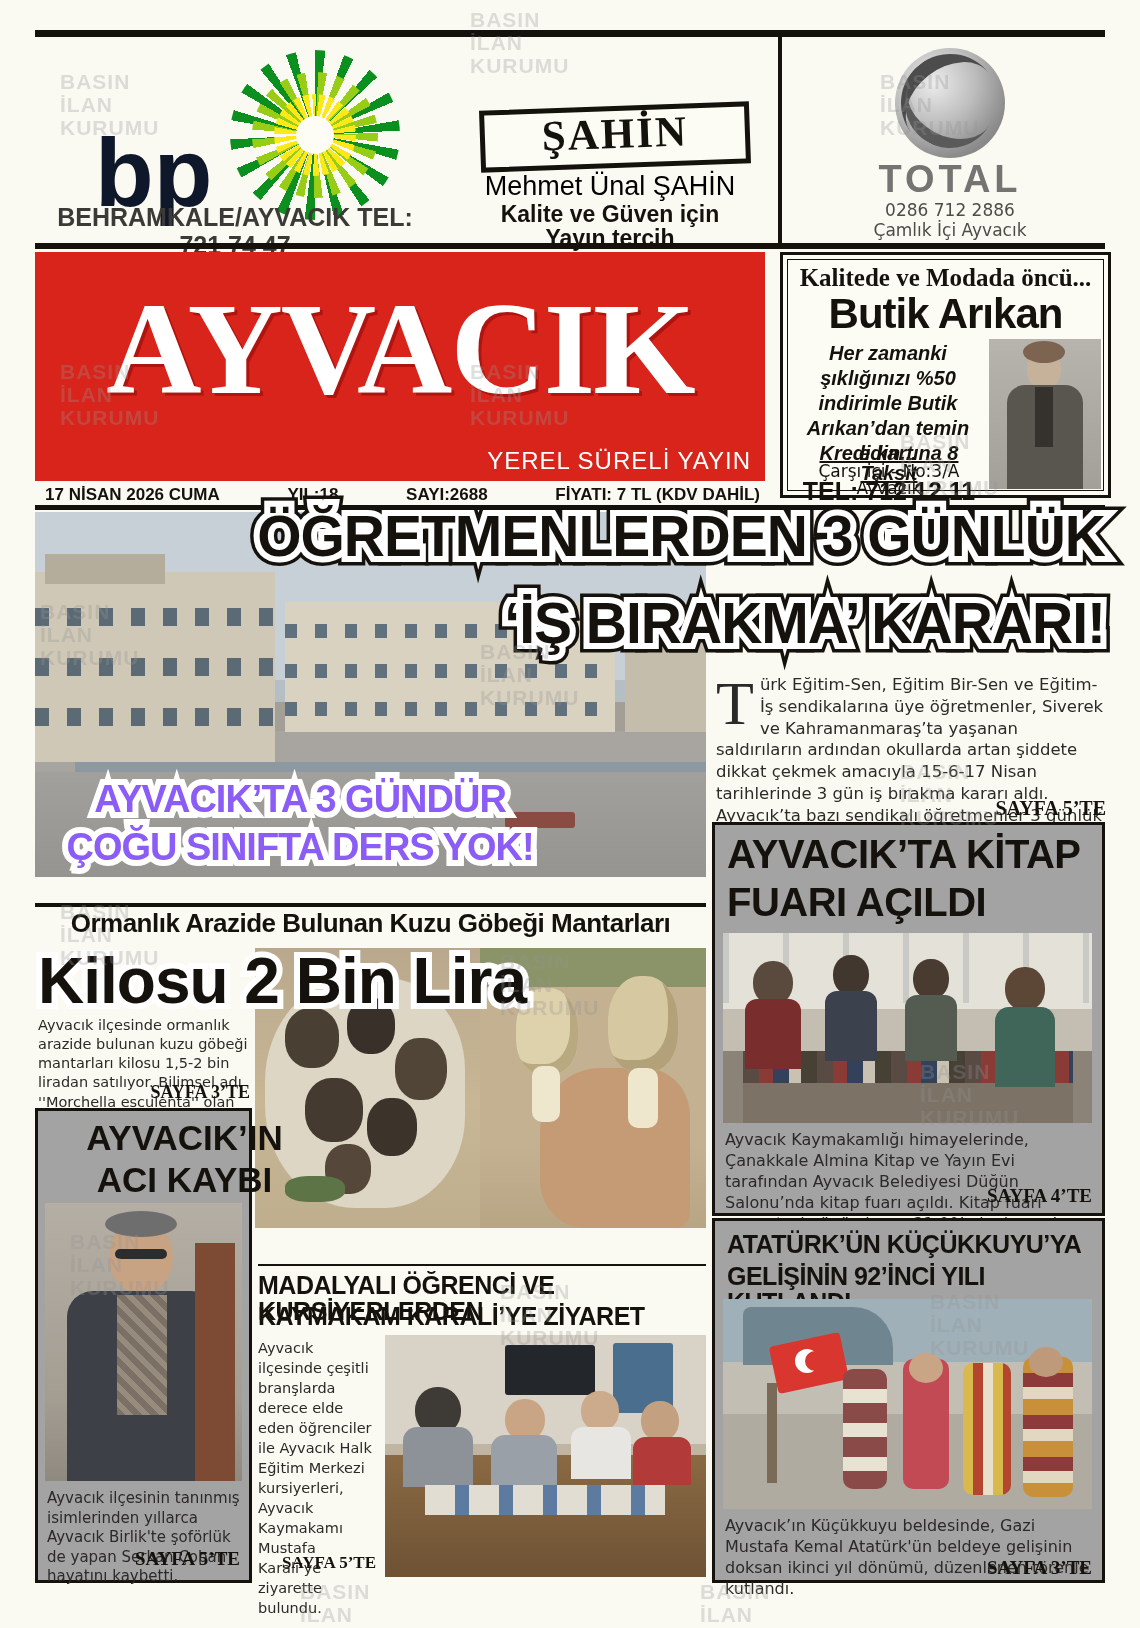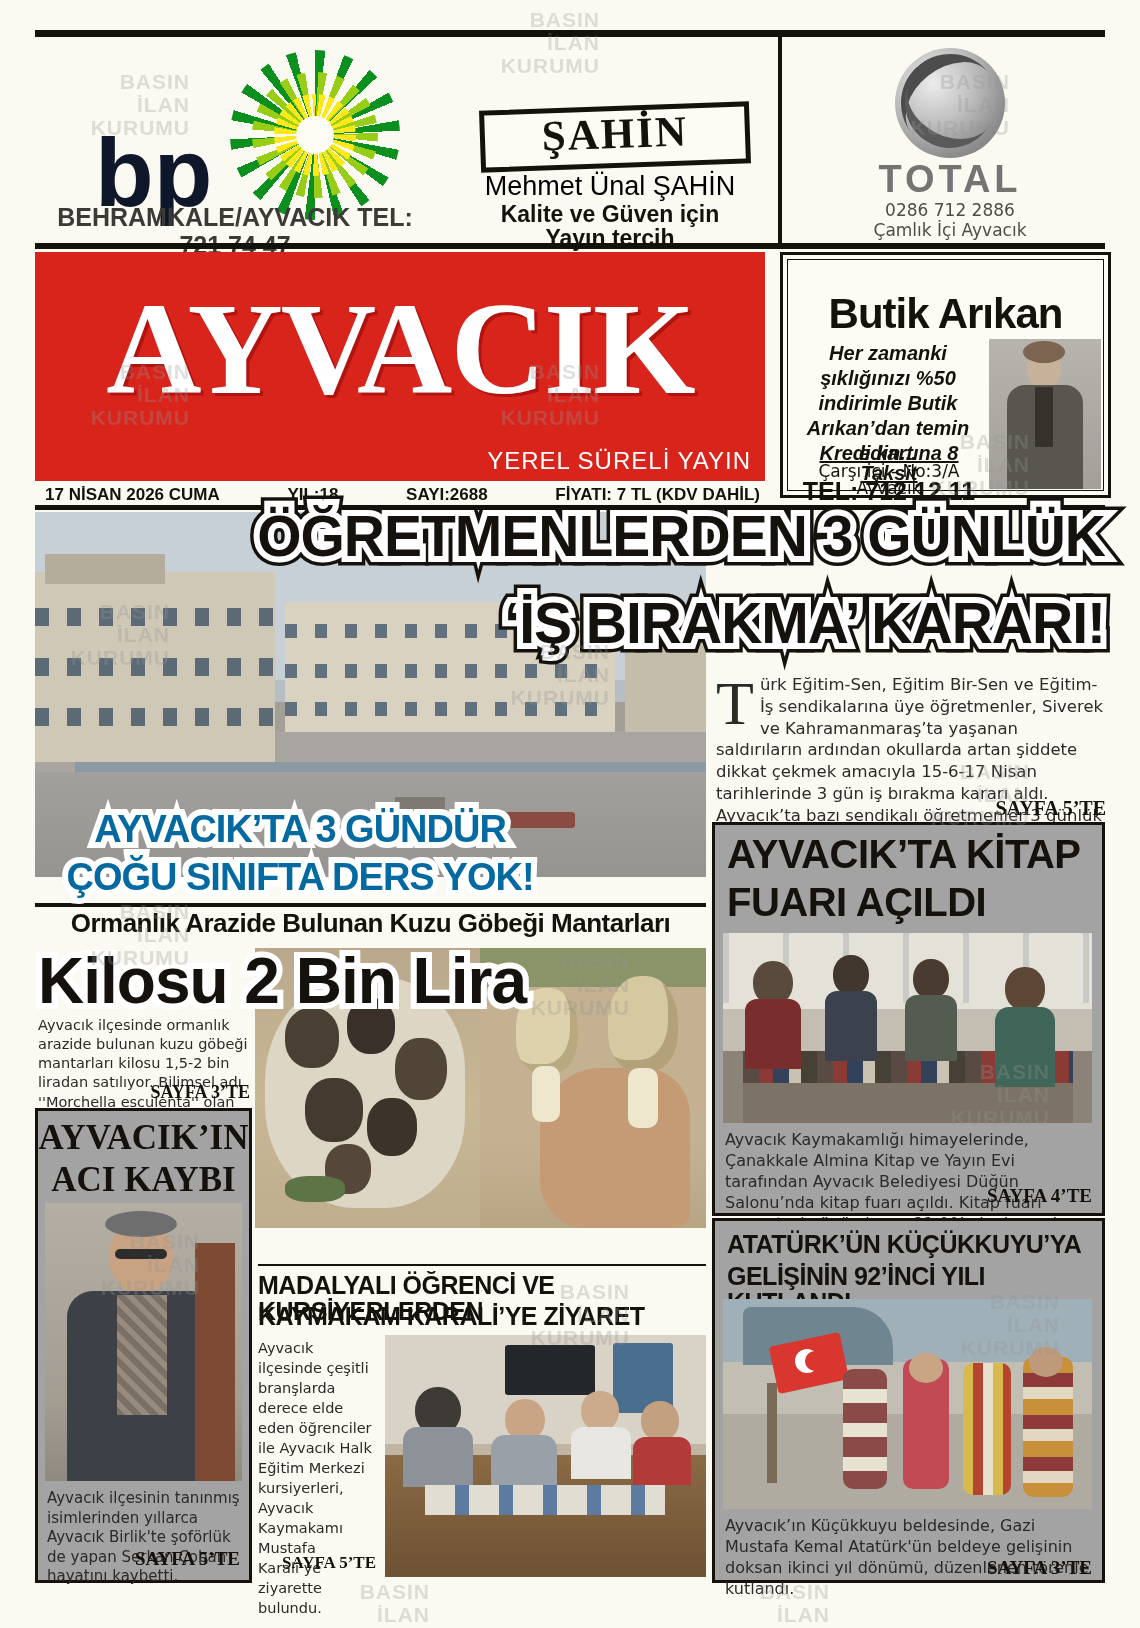--- a/index.html
+++ b/index.html
@@ -1,30 +1,30 @@
 <!DOCTYPE html>
 <html><head>
 <meta charset="utf-8">
 <style>
   html,body{margin:0;padding:0;background:#ffffff;}
   #page{position:relative;width:1140px;height:1628px;background:#fbfaf2;overflow:hidden;
         font-family:"Liberation Sans",sans-serif;color:#15120e;}
   .abs{position:absolute;}
   .hl{background:#15120e;}
-  .serif{font-family:Liberation Serif, serif;}
+  .serif{font-family:Liberation Sans, sans-serif;padding-left:41px;}
   .cap{font-family:"DejaVu Sans",sans-serif;color:#2b2a28;}
   .stk{position:relative;isolation:isolate;display:inline-block;white-space:nowrap;
        font-family:"Liberation Sans",sans-serif;font-weight:900;letter-spacing:-1px;}
   .stk::before{content:attr(data-text);position:absolute;inset:0;z-index:-1;color:#fff;-webkit-text-stroke:12px #fff;}
   .stk-deep::after{content:attr(data-text);position:absolute;inset:0;z-index:-2;color:#15120e;-webkit-text-stroke:19px #15120e;}
-  .stk-red{color:#0369a1;margin-top:30px;}
+  .stk-red{color:#8b5cf6;}
   .pageref{font-family:"Liberation Serif",serif;font-weight:700;color:#15120e;}
   .boxframe{border:3px solid #15120e;background:#a3a3a3;}
   .photo{overflow:hidden;}
-  .wm{position:absolute;z-index:60;width:130px;text-align:right;pointer-events:none;
+  .wm{position:absolute;z-index:60;width:130px;text-align:left;pointer-events:none;
       font:700 21px/1.1 "Liberation Sans",sans-serif;color:rgba(148,148,148,0.30);letter-spacing:1px;}
   .headline-box{font-weight:900;letter-spacing:-0.5px;line-height:1.05;}
   .dropcap{float:left;font-family:"Liberation Serif",serif;font-weight:400;font-size:62px;line-height:0.82;margin:4px 6px 0 0;}
 </style>
 </head>
 <body>
 
 <div id="page">
 
   <div class="abs hl" style="left:35px;top:30px;width:1070px;height:7px;"></div>
@@ -60,20 +60,21 @@
   </div>
 
   <div class="abs hl" style="left:35px;top:243px;width:1070px;height:6px;"></div>
 
   <div class="abs" style="left:35px;top:252px;width:730px;height:229px;background:#d9241b;">
     <div class="abs" style="left:0;top:18px;width:730px;text-align:center;font:700 132px/1.2 'Liberation Serif',serif;color:#ffffff;letter-spacing:-2px;text-shadow:3px 3px 0 #b01410;">AYVACIK</div>
     <div class="abs" style="right:14px;bottom:8px;font:400 24px/1 'Liberation Sans',sans-serif;color:#ffffff;letter-spacing:1px;">YEREL SÜRELİ YAYIN</div>
   </div>
 
   <div class="abs" style="left:780px;top:252px;width:325px;height:240px;border:3px solid #15120e;outline:1px solid #15120e;outline-offset:-8px;background:#fcfbf4;">
+    <div class="abs" style="left:0;top:10px;width:325px;text-align:center;font:700 25px/1 'Liberation Serif',serif;">Kalitede ve Modada öncü...</div>
     <div class="abs" style="left:0;top:38px;width:325px;text-align:center;font:900 42px/1 'Liberation Sans',sans-serif;letter-spacing:-1px;">Butik Arıkan</div>
     <div class="abs" style="left:14px;top:86px;width:182px;text-align:center;font:italic 700 20px/1.25 'Liberation Sans',sans-serif;">Her zamanki şıklığınızı %50 indirimle Butik Arıkan’dan temin edin...</div>
     <div class="abs" style="left:8px;top:188px;width:196px;text-align:center;font:italic 700 20px/1 'Liberation Sans',sans-serif;text-decoration:underline;">Kredi kartına 8 Taksit</div>
     <div class="abs" style="left:4px;top:208px;width:204px;text-align:center;font:400 17px/1 'DejaVu Sans',sans-serif;">Çarşı içi - No:3/A Ayvacık</div>
     <div class="abs" style="left:4px;top:224px;width:204px;text-align:center;font:900 25px/1 'Liberation Sans',sans-serif;">TEL: 712 12 11</div>
     <div class="abs photo" style="left:206px;top:84px;width:112px;height:150px;background:linear-gradient(#b7b4ae,#a3a09a);">
       <div class="abs" style="left:38px;top:8px;width:34px;height:42px;border-radius:50% 50% 45% 45%;background:#c6b29a;"></div>
       <div class="abs" style="left:34px;top:2px;width:42px;height:22px;border-radius:50%;background:#7d6450;"></div>
       <div class="abs" style="left:18px;top:46px;width:76px;height:104px;border-radius:18px 18px 0 0;background:#59564f;"></div>
       <div class="abs" style="left:46px;top:48px;width:18px;height:60px;background:#35322e;"></div>

